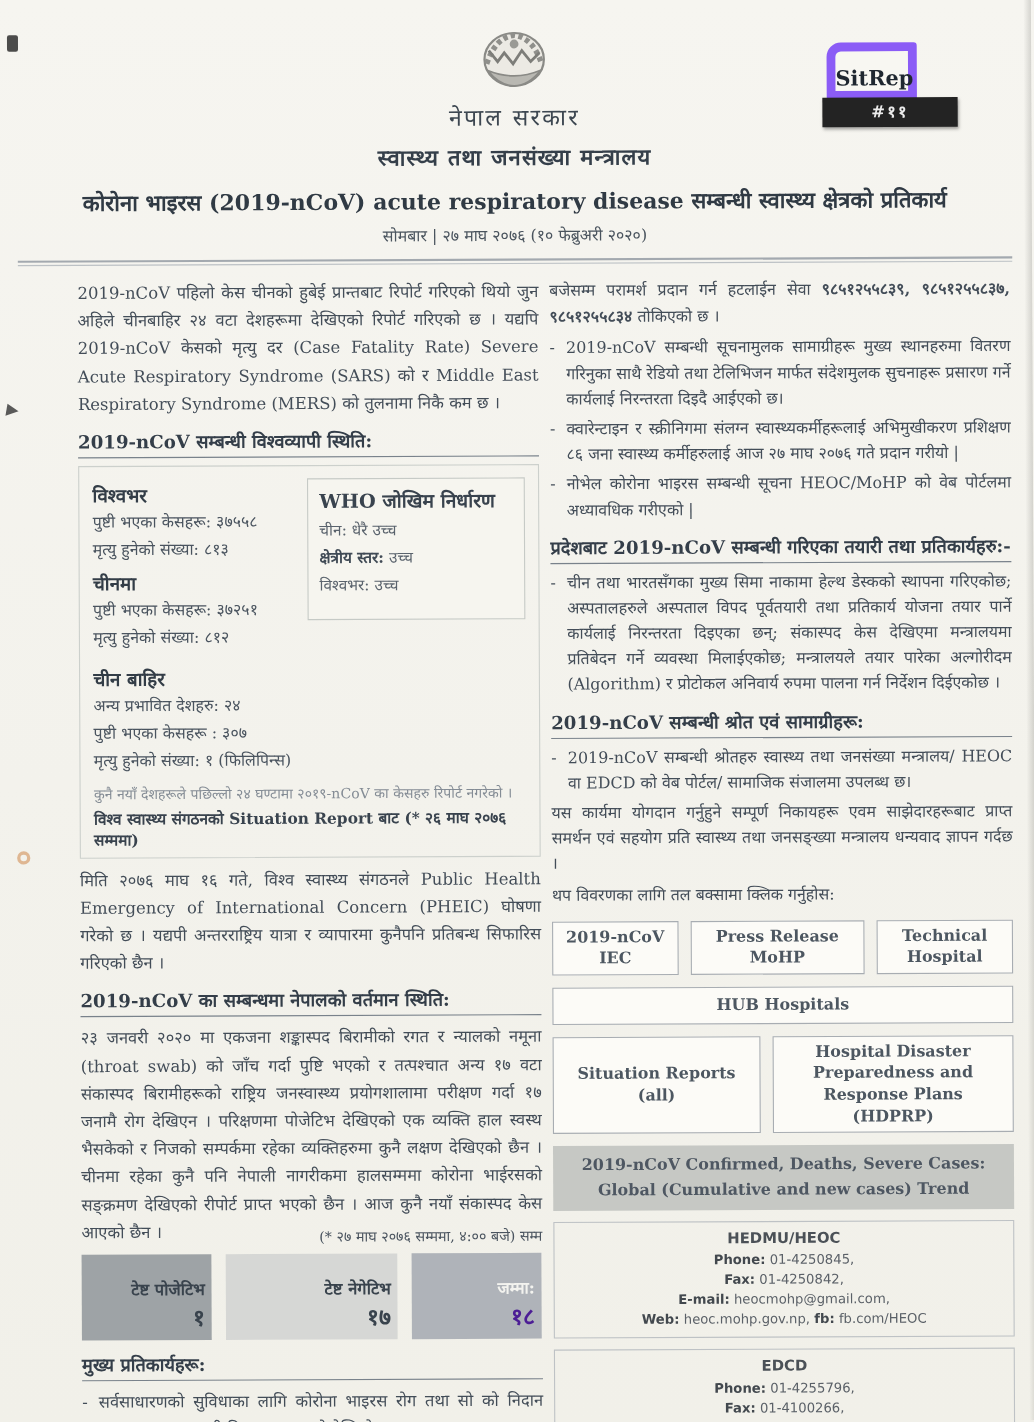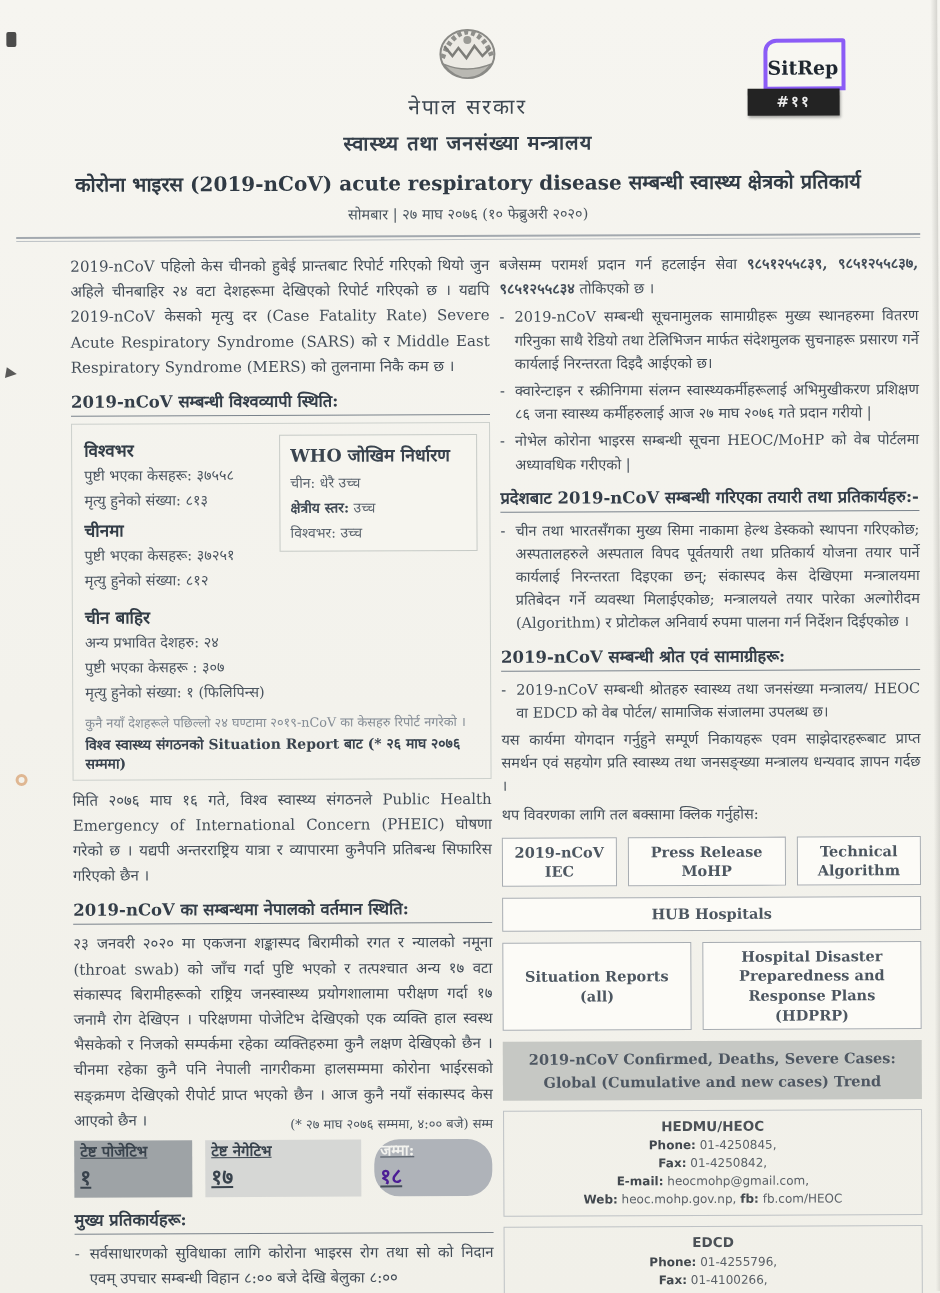--- a/index.html
+++ b/index.html
@@ -22,62 +22,62 @@
     border:3px solid #d9a77c; border-radius:50%; opacity:.8; }
 
   
   .header { text-align:center; position:relative; padding-top:24px; }
   .logo { width:74px; height:66px; margin:0 auto 2px; display:block; }
   .gov { font-size:21px; color:#3d4751; letter-spacing:2px; }
   .ministry { font-size:20px; font-weight:bold; color:#353f4a; margin-top:9px; letter-spacing:1px; }
   .title { font-size:20px; font-weight:bold; color:#303a44; margin-top:13px; }
   .dateline { font-size:14.5px; margin-top:7px; color:#4a545e; }
   .sitrep { position:absolute; top:40px; right:86px; width:104px; }
-  .sitrep-tab { width:82px; height:52px; margin-left:16px; background:#f8f7f2;
-    border:4px solid #8b5cf6; border-radius:13px 3px 0 0;
-    font-weight:bold; font-size:19px; color:#1f2730; line-height:50px; text-align:left; }
-  .sitrep-strip { width:92px; height:27px; margin-top:-2px; background:#232323;
+  .sitrep-tab { width:82px; height:52px; margin-left:4px; background:#f8f7f2;
+    border:8px solid #8b5cf6; border-radius:13px 3px 0 0;
+    font-weight:bold; font-size:19px; color:#1f2730; line-height:50px; text-align:center; }
+  .sitrep-strip { width:123px; height:27px; margin-top:-2px; background:#232323;
     color:#ececec; font-weight:bold; font-size:15px; line-height:27px;
     text-align:center; letter-spacing:2px; box-shadow:1px 2px 3px rgba(0,0,0,.35); }
   .rule { margin:12px 18px 0 18px; height:5px;
     border-top:2px solid #a3a9af; border-bottom:1px solid #bcc1c5; }
 
   
   .cols { display:flex; gap:10px; padding:13px 20px 0 72px; }
   .col { width:419px; }
   p.body-text { font-size:15px; line-height:1.68; text-align:justify; margin-bottom:5px; }
   .col-right p.body-text, .col-right .bullet { font-size:14.5px; line-height:1.6; }
   h3.section { font-size:16.5px; font-weight:bold; color:#343e49;
     border-bottom:1.5px solid #79828b; padding-bottom:3px; margin:9px 0 7px; }
   .bullet { position:relative; padding-left:15px; font-size:15px; line-height:1.68;
     text-align:justify; margin-bottom:4px; }
   .bullet::before { content:"-"; position:absolute; left:0; top:0; }
 
   
   .statsbox { border:1px solid #ccd0cc; padding:9px 12px 7px; margin:2px 0 8px; overflow:hidden; }
   .whobox { float:right; width:198px; border:1px solid #c6cac6; background:#f6f5ef;
-    padding:7px 10px 4px; margin:2px 0 8px 10px; }
+    padding:7px 10px 16px; margin:2px 0 8px 10px; }
   .whobox-title { font-size:17.5px; font-weight:bold; color:#39434e; margin-bottom:4px; }
   .who-line { font-size:14px; line-height:1.8; color:#5a636d; }
   .who-line b { color:#414b56; }
   .stat-title { font-size:17px; font-weight:bold; color:#333d47; margin:5px 0 2px; }
   .stat-line { font-size:14.5px; line-height:1.72; color:#4a545f; }
   .stat-note { clear:both; font-size:12.8px; color:#848c95; margin-top:8px; line-height:1.5; }
   .stat-source { font-size:14px; font-weight:600; color:#39434e; margin-top:2px; }
 
   .asof { text-align:right; font-size:13px; margin:-23px 0 7px; color:#4a545f; }
 
   
   .tests { display:flex; gap:13px; margin:6px 0 10px; }
-  .test { text-align:left; padding:0 6px 7px;text-decoration:underline; }
+  .test { text-align:right; padding:21px 6px 7px; }
   .test-l { font-size:15px; font-weight:bold; }
   .test-v { font-size:21px; font-weight:bold; margin-top:2px; }
   .test.pos { width:118px; background:#9ea3a6; color:#39434d; }
   .test.neg { width:156px; background:#d6d7d5; color:#39434d; }
-  .test.tot { width:118px; background:#afb3b9;border-radius:25px; }
+  .test.tot { width:118px; background:#afb3b9; }
   .test.tot .test-l { color:#f3f3ef; }
   .test.tot .test-v { color:#4c1d95; }
 
   
   .btn-row { display:flex; gap:11px; margin-top:11px; }
   .btn { border:1px solid #a8adb2; background:#fcfbf7; font-weight:bold;
     font-size:14.5px; color:#4d5761; display:flex; align-items:center;
     justify-content:center; text-align:center; min-height:34px;
     padding:4px 6px; line-height:1.35; cursor:pointer; }
   .btn.w1 { flex:1.05; } .btn.w2 { flex:1.5; } .btn.w3 { flex:1.15; }
@@ -187,21 +187,21 @@
       <div class="bullet">चीन तथा भारतसँगका मुख्य सिमा नाकामा हेल्थ डेस्कको स्थापना गरिएकोछ; अस्पतालहरुले अस्पताल विपद पूर्वतयारी तथा प्रतिकार्य योजना तयार पार्ने कार्यलाई निरन्तरता दिइएका छन्; संकास्पद केस देखिएमा मन्त्रालयमा प्रतिबेदन गर्ने व्यवस्था मिलाईएकोछ; मन्त्रालयले तयार पारेका अल्गोरीदम (Algorithm) र प्रोटोकल अनिवार्य रुपमा पालना गर्न निर्देशन दिईएकोछ ।</div>
 
       <h3 class="section">2019-nCoV सम्बन्धी श्रोत एवं सामाग्रीहरू:</h3>
       <div class="bullet">2019-nCoV सम्बन्धी श्रोतहरु स्वास्थ्य तथा जनसंख्या मन्त्रालय/ HEOC वा EDCD को वेब पोर्टल/ सामाजिक संजालमा उपलब्ध छ।</div>
       <p class="body-text">यस कार्यमा योगदान गर्नुहुने सम्पूर्ण निकायहरू एवम साझेदारहरूबाट प्राप्त समर्थन एवं सहयोग प्रति स्वास्थ्य तथा जनसङ्ख्या मन्त्रालय धन्यवाद ज्ञापन गर्दछ ।</p>
       <p class="body-text">थप विवरणका लागि तल बक्सामा क्लिक गर्नुहोस:</p>
 
       <div class="btn-row">
         <div class="btn w1">2019-nCoV IEC</div>
         <div class="btn w2">Press Release MoHP</div>
-        <div class="btn w3">Technical Algorithm</div>
+        <div class="btn w3">Technical Hospital</div>
       </div>
       <div class="btn-row">
         <div class="btn w4">HUB Hospitals</div>
       </div>
       <div class="btn-row">
         <div class="btn w7">Situation Reports (all)</div>
         <div class="btn w8">Hospital Disaster Preparedness and Response Plans (HDPRP)</div>
       </div>
 
       <div class="banner">

